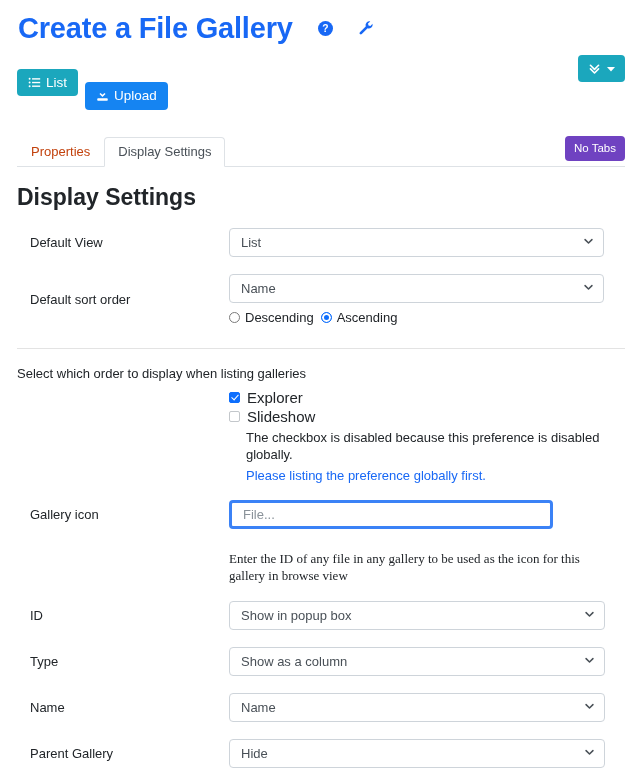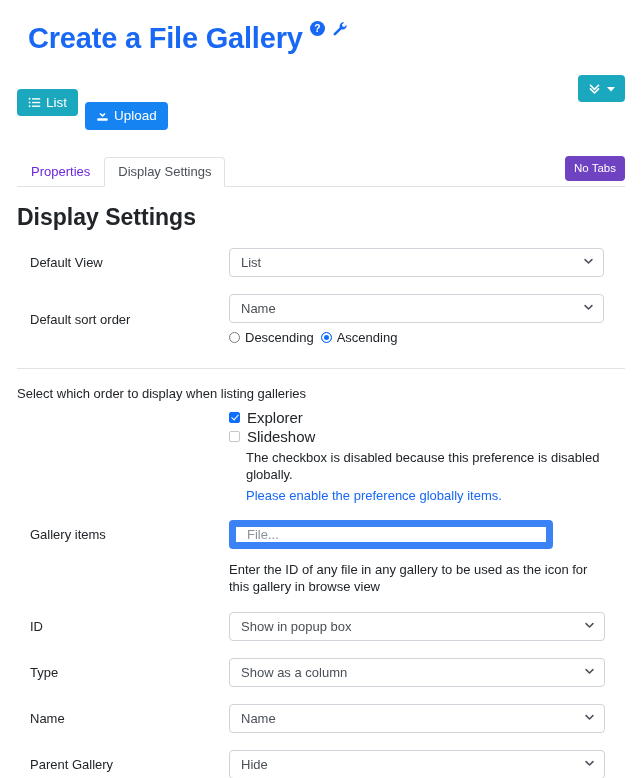--- a/index.html
+++ b/index.html
@@ -19,24 +19,24 @@
 
   
   .page-header {
     padding: 10px 17px 0 17px;
   }
   .page-title {
     font-size: 29px;
     line-height: 34px;
     font-weight: bold;
     color: #1868f5;
-    margin: 11px;
-    display: flex;
-    align-items: flex-start;
-    gap: 7px;
+    margin: 1px;
+    display: flex;
+    align-items: center;
+    gap: 25px;
     white-space: nowrap;
   }
   .title-text { letter-spacing: -0.2px; }
   .help-icon, .wrench-icon {
     display: inline-flex;
     align-items: center;
     justify-content: center;
   }
   .help-icon svg, .wrench-icon svg { display: block; }
 
@@ -89,21 +89,21 @@
   }
   .tab {
     font-size: 13px;
     padding: 6px 13px 6px 13px;
     line-height: 16px;
     border: 1px solid transparent;
     border-radius: 4px 4px 0 0;
     cursor: pointer;
     position: relative;
     top: 1px;
-    color: #6d28d9;
+    color: #c2410c;
     background: transparent;
     white-space: nowrap;
   }
   .tab.active {
     color: #495057;
     background: #fff;
     border-color: #dee2e6 #dee2e6 #fff;
   }
   .no-tabs-badge {
     position: absolute;
@@ -163,21 +163,21 @@
   .select-box.wide { width: 376px; }
   .select-caret {
     position: absolute;
     right: 9px;
     top: 50%;
     transform: translateY(-50%);
     pointer-events: none;
   }
   .text-input {
     height: 29px;
-    border: 7px solid #3b82f6;
+    border: 3px solid #3b82f6;
     border-radius: 4px;
     background: #fff;
     display: flex;
     align-items: center;
     padding: 0 11px;
     font-size: 13px;
     color: #8a9299;
     box-sizing: border-box;
     width: 324px;
     cursor: text;
@@ -280,21 +280,21 @@
     cursor: pointer;
   }
 
   .field-hint {
     font-size: 13px;
     color: #212529;
     line-height: 17px;
     margin-top: 5px;
     width: 376px;
   }
-  .hint-row { display: flex; margin-top: 7px; }
+  .hint-row { display: flex; margin-top: 16px; font-family: Liberation Serif, serif; }
   .hint-spacer { width: 212px; flex: none; }
 </style>
 </head>
 <body>
 
 <div class="page-header">
   <h1 class="page-title">
     <span class="title-text">Create a File Gallery</span>
     <span class="help-icon">
       <svg width="15" height="15" viewBox="0 0 16 16">
@@ -405,25 +405,25 @@
   <div class="checkbox-group">
     <label class="check-item">
       <span class="checkbox checked"></span>
       <span>Explorer</span>
     </label>
     <label class="check-item disabled">
       <span class="checkbox disabled"></span>
       <span>Slideshow</span>
     </label>
     <div class="help-note">The checkbox is disabled because this preference is disabled globally.</div>
-    <a class="help-link">Please enable the preference globally items.</a>
-  </div>
-
-  <div class="form-row">
-    <div class="form-label">Gallery items</div>
+    <a class="help-link">Please listing the preference globally first.</a>
+  </div>
+
+  <div class="form-row">
+    <div class="form-label">Gallery icon</div>
     <div class="control-col">
       <div class="text-input" placeholder="File...">File...</div>
     </div>
   </div>
   <div class="hint-row">
     <div class="hint-spacer"></div>
     <div class="field-hint">Enter the ID of any file in any gallery to be used as the icon for this gallery in browse view</div>
   </div>
 
   <div class="form-row">

